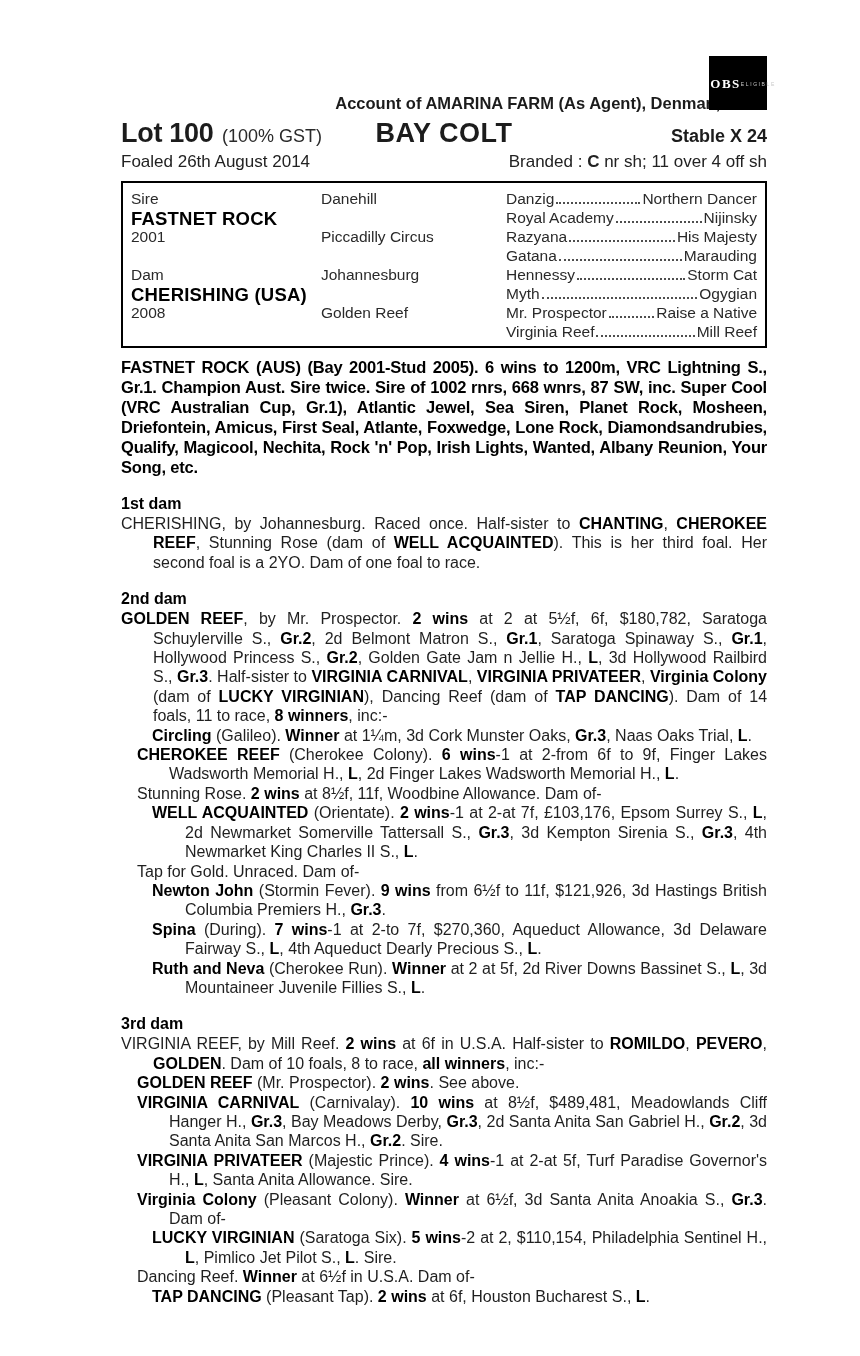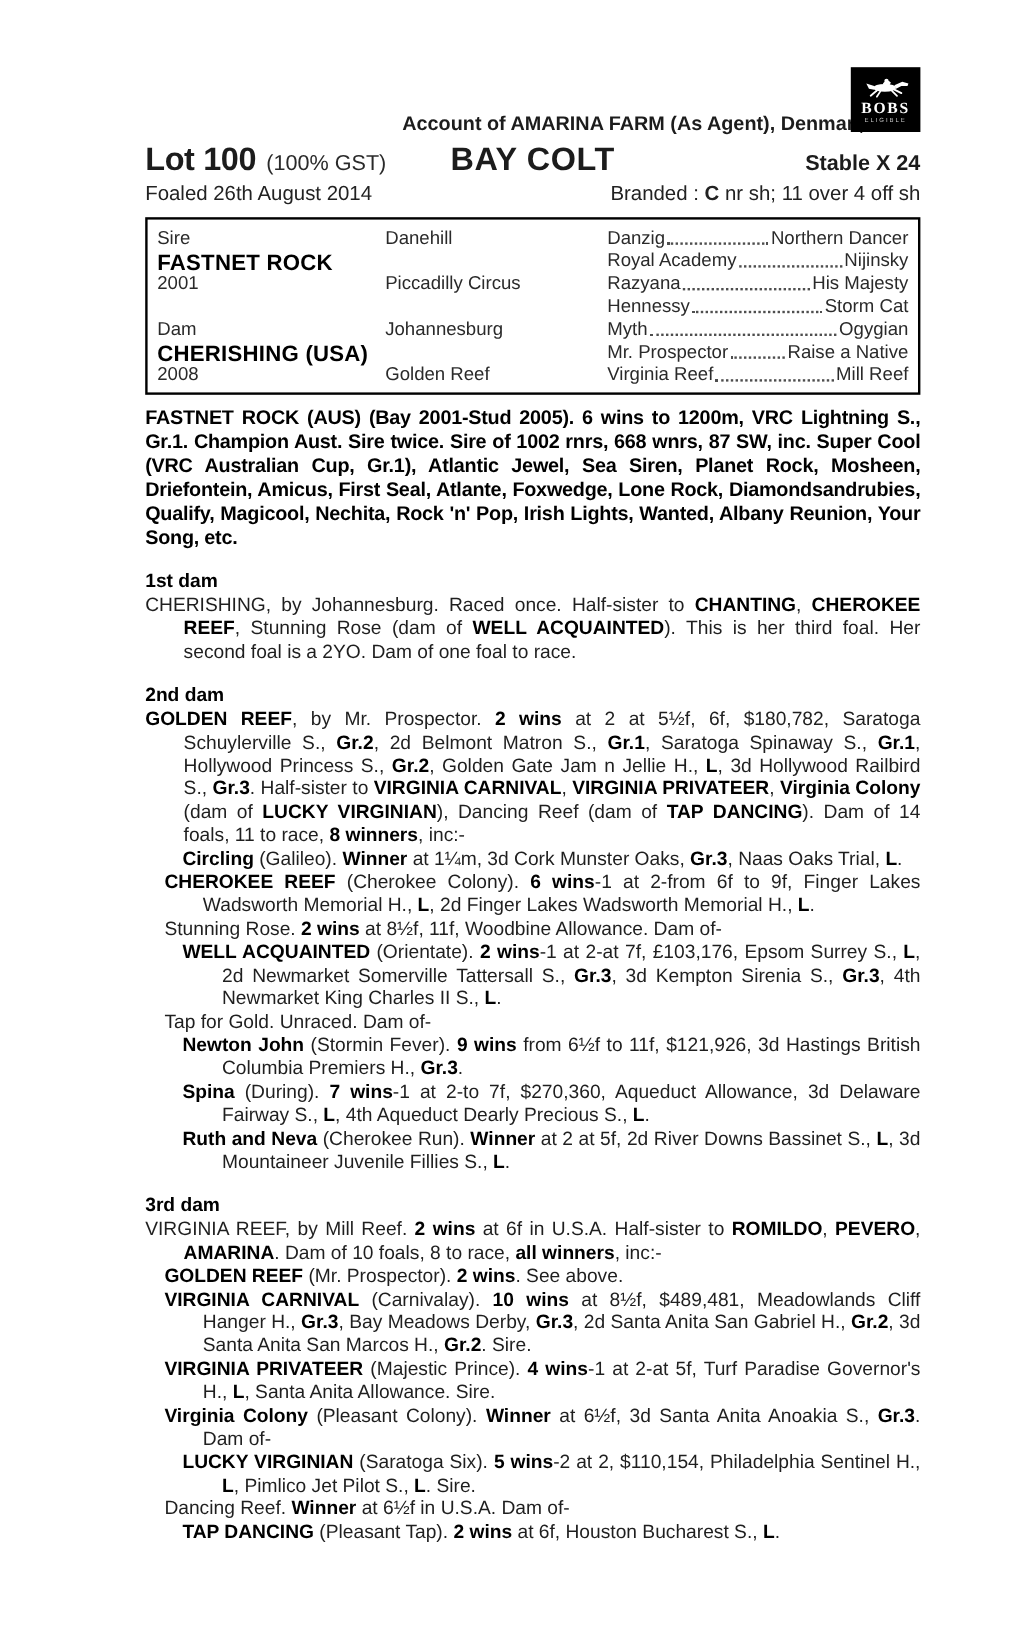--- a/index.html
+++ b/index.html
@@ -4,21 +4,21 @@
 <style>
   html,body{margin:0;padding:0;}
   body{
     width:860px;height:1356px;overflow:hidden;background:#ffffff;
     font-family:"Liberation Sans", sans-serif;color:#1c1c1c;
     -webkit-font-smoothing:antialiased;
   }
   .content{position:absolute;left:121px;top:54px;width:646px;}
   
   .logo{position:absolute;right:0;top:2px;width:58px;height:54px;background:#000;
-        display:flex;flex-direction:column;align-items:center;justify-content:center;}
+        display:flex;flex-direction:row;align-items:center;justify-content:center;}
   .logo-title{color:#fff;font-family:"Liberation Serif", serif;font-weight:700;
         font-size:13px;letter-spacing:1.5px;line-height:13px;margin-top:1px;}
   .logo-sub{color:#c9c9c9;font-size:5px;letter-spacing:1.6px;line-height:6px;margin-top:2px;}
   .account{margin-top:40px;text-align:right;font-weight:700;font-size:16.5px;line-height:19px;}
   .lot-row{display:flex;align-items:baseline;margin-top:5px;}
   .lot-row>div{flex:1;}
   .lot-left{white-space:nowrap;}
   .lot-label{font-weight:700;font-size:27px;letter-spacing:-0.3px;}
   .lot-gst{font-size:18px;color:#2a2a2a;margin-left:4px;}
   .lot-center{text-align:center;font-weight:700;font-size:27px;letter-spacing:0.5px;}
@@ -113,20 +113,25 @@
           <span class="ln">Royal Academy</span>
           <span class="dots"></span>
           <span class="rn">Nijinsky</span>
         </div>
         <div class="lrow">
           <span class="ln">Razyana</span>
           <span class="dots"></span>
           <span class="rn">His Majesty</span>
         </div>
         <div class="lrow">
+          <span class="ln">Gatana</span>
+          <span class="dots"></span>
+          <span class="rn">Marauding</span>
+        </div>
+        <div class="lrow">
           <span class="ln">Hennessy</span>
           <span class="dots"></span>
           <span class="rn">Storm Cat</span>
         </div>
         <div class="lrow">
           <span class="ln">Myth</span>
           <span class="dots"></span>
           <span class="rn">Ogygian</span>
         </div>
         <div class="lrow">
@@ -156,21 +161,21 @@
         <div class="para i1"><b>CHEROKEE REEF</b> (Cherokee Colony). <b>6 wins</b>-1 at 2-from 6f to 9f, Finger Lakes Wadsworth Memorial H., <b>L</b>, 2d Finger Lakes Wadsworth Memorial H., <b>L</b>.</div>
         <div class="para i1">Stunning Rose. <b>2 wins</b> at 8½f, 11f, Woodbine Allowance. Dam of-</div>
         <div class="para i2"><b>WELL ACQUAINTED</b> (Orientate). <b>2 wins</b>-1 at 2-at 7f, £103,176, Epsom Surrey S., <b>L</b>, 2d Newmarket Somerville Tattersall S., <b>Gr.3</b>, 3d Kempton Sirenia S., <b>Gr.3</b>, 4th Newmarket King Charles II S., <b>L</b>.</div>
         <div class="para i1">Tap for Gold. Unraced. Dam of-</div>
         <div class="para i2"><b>Newton John</b> (Stormin Fever). <b>9 wins</b> from 6½f to 11f, $121,926, 3d Hastings British Columbia Premiers H., <b>Gr.3</b>.</div>
         <div class="para i2"><b>Spina</b> (During). <b>7 wins</b>-1 at 2-to 7f, $270,360, Aqueduct Allowance, 3d Delaware Fairway S., <b>L</b>, 4th Aqueduct Dearly Precious S., <b>L</b>.</div>
         <div class="para i2"><b>Ruth and Neva</b> (Cherokee Run). <b>Winner</b> at 2 at 5f, 2d River Downs Bassinet S., <b>L</b>, 3d Mountaineer Juvenile Fillies S., <b>L</b>.</div>
       </div>
       <div class="section">
         <div class="shead">3rd dam</div>
-        <div class="para i0">VIRGINIA REEF, by Mill Reef. <b>2 wins</b> at 6f in U.S.A. Half-sister to <b>ROMILDO</b>, <b>PEVERO</b>, <b>AMARINA</b>. Dam of 10 foals, 8 to race, <b>all winners</b>, inc:-</div>
+        <div class="para i0">VIRGINIA REEF, by Mill Reef. <b>2 wins</b> at 6f in U.S.A. Half-sister to <b>ROMILDO</b>, <b>PEVERO</b>, <b>GOLDEN</b>. Dam of 10 foals, 8 to race, <b>all winners</b>, inc:-</div>
         <div class="para i1"><b>GOLDEN REEF</b> (Mr. Prospector). <b>2 wins</b>. See above.</div>
         <div class="para i1"><b>VIRGINIA CARNIVAL</b> (Carnivalay). <b>10 wins</b> at 8½f, $489,481, Meadowlands Cliff Hanger H., <b>Gr.3</b>, Bay Meadows Derby, <b>Gr.3</b>, 2d Santa Anita San Gabriel H., <b>Gr.2</b>, 3d Santa Anita San Marcos H., <b>Gr.2</b>. Sire.</div>
         <div class="para i1"><b>VIRGINIA PRIVATEER</b> (Majestic Prince). <b>4 wins</b>-1 at 2-at 5f, Turf Paradise Governor's H., <b>L</b>, Santa Anita Allowance. Sire.</div>
         <div class="para i1"><b>Virginia Colony</b> (Pleasant Colony). <b>Winner</b> at 6½f, 3d Santa Anita Anoakia S., <b>Gr.3</b>. Dam of-</div>
         <div class="para i2"><b>LUCKY VIRGINIAN</b> (Saratoga Six). <b>5 wins</b>-2 at 2, $110,154, Philadelphia Sentinel H., <b>L</b>, Pimlico Jet Pilot S., <b>L</b>. Sire.</div>
         <div class="para i1">Dancing Reef. <b>Winner</b> at 6½f in U.S.A. Dam of-</div>
         <div class="para i2"><b>TAP DANCING</b> (Pleasant Tap). <b>2 wins</b> at 6f, Houston Bucharest S., <b>L</b>.</div>
       </div>
     </div>
 

